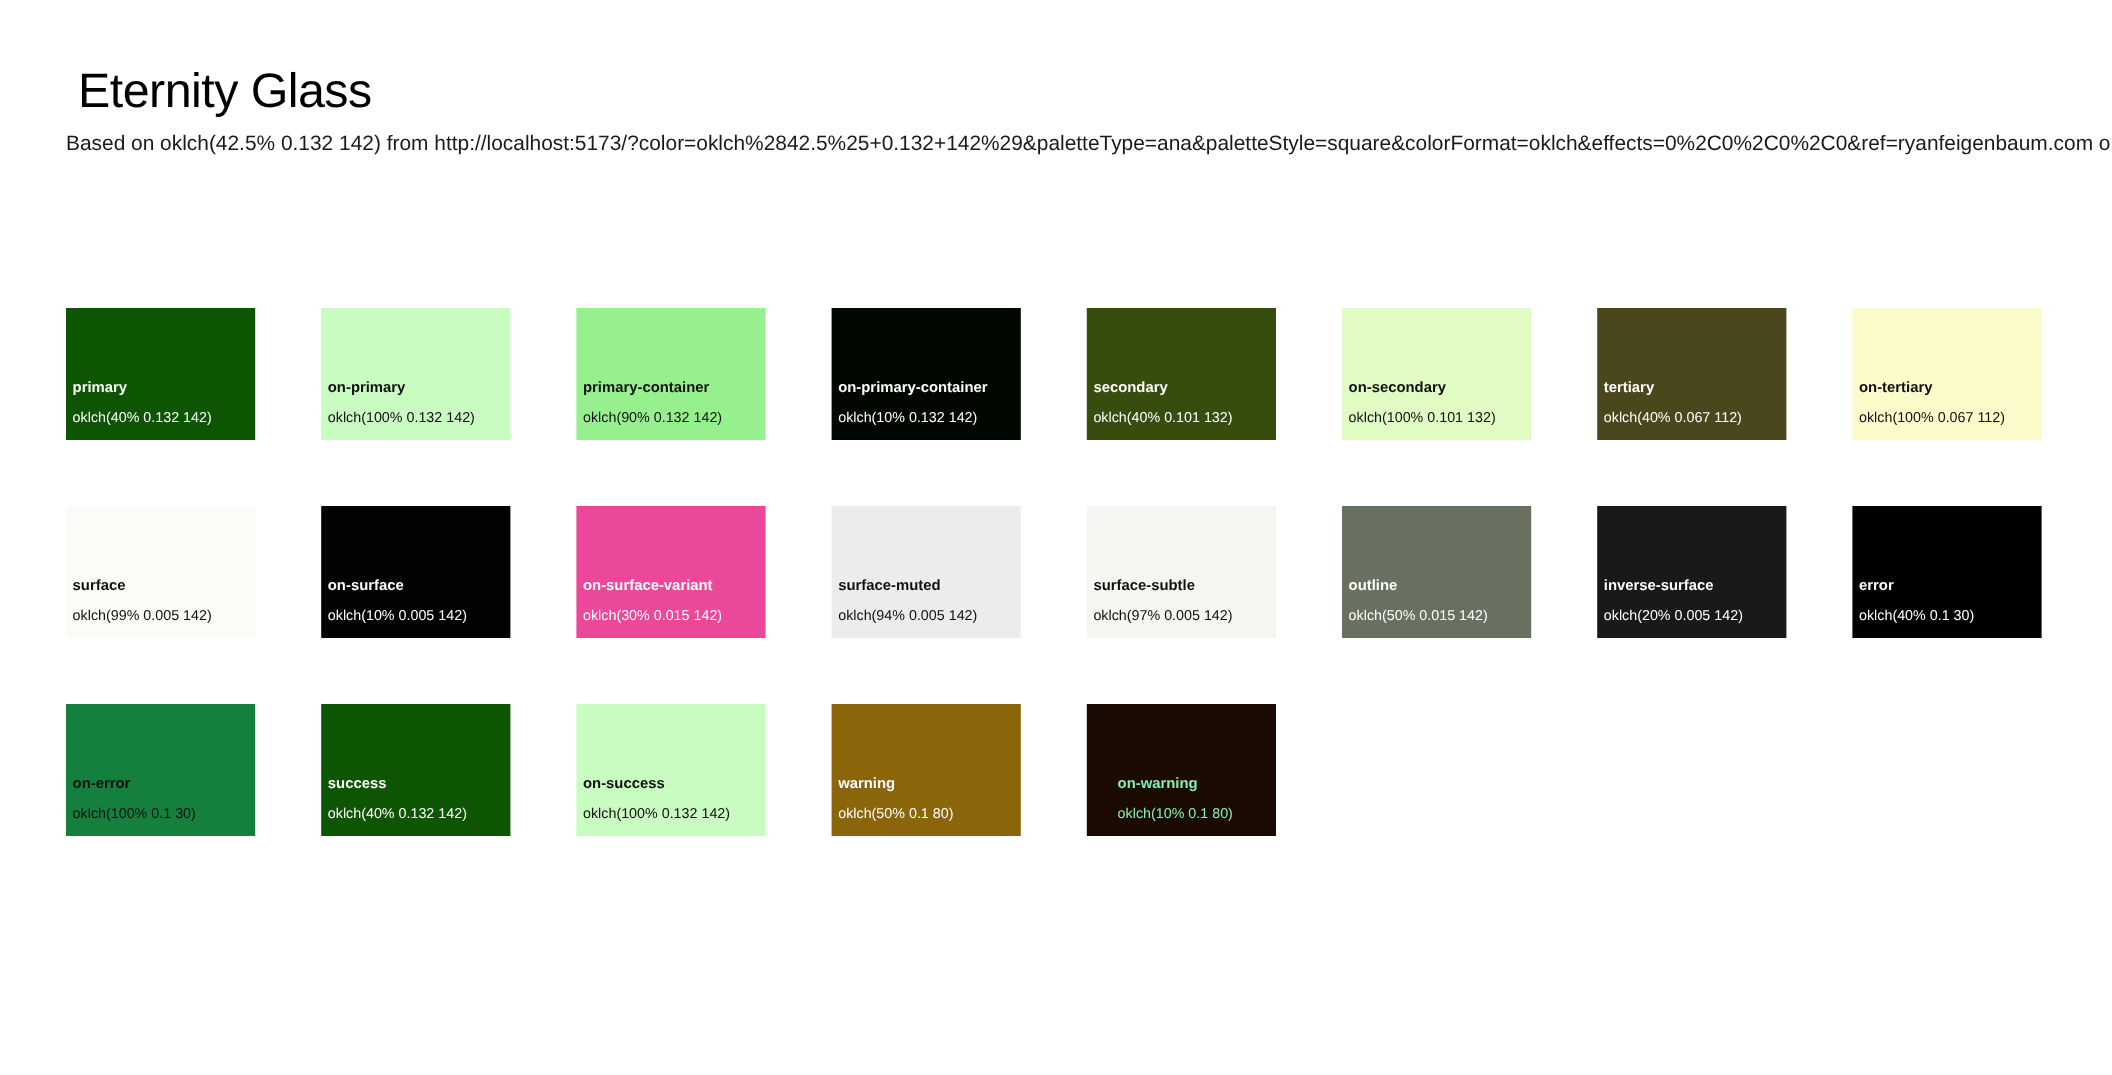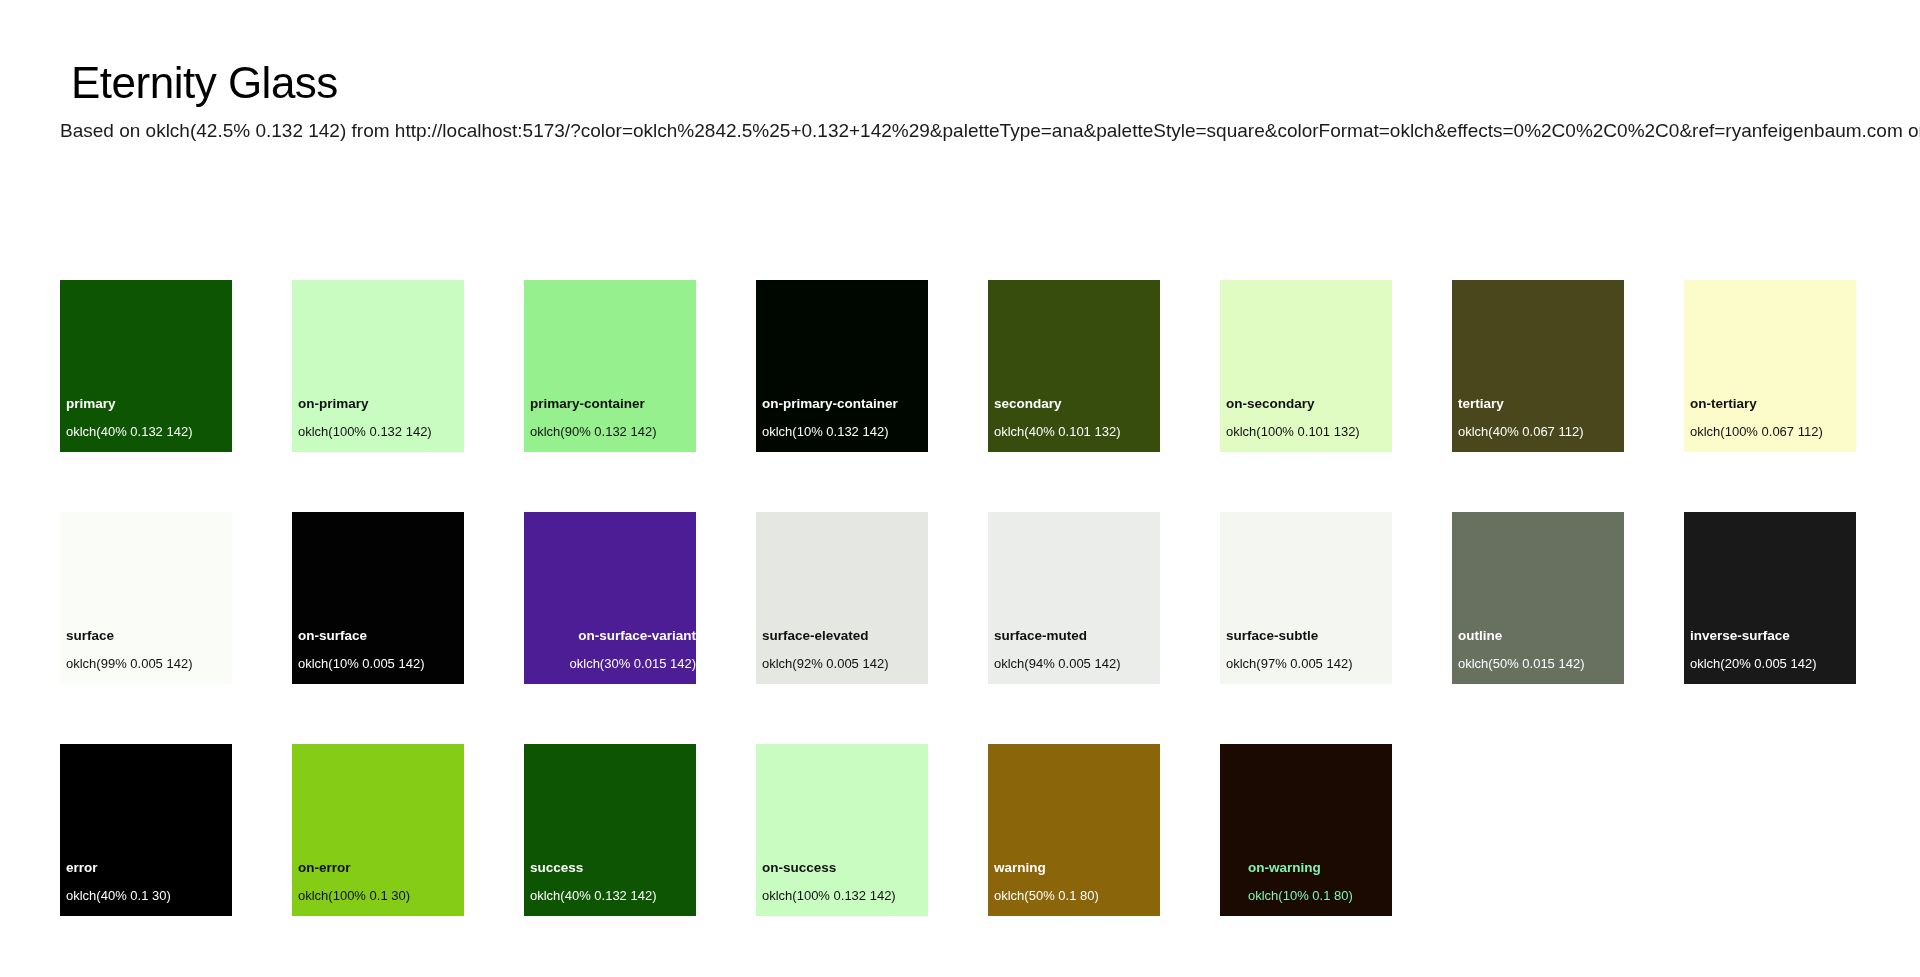--- a/index.html
+++ b/index.html
@@ -47,21 +47,21 @@
     top: 280px;
     left: 60px;
     width: 1860px;
     display: grid;
     grid-template-columns: repeat(8, 172px);
     column-gap: 60px;
     row-gap: 60px;
   }
   .swatch {
     width: 172px;
-    height: 172px;
+    height: 120px;
     position: relative;
     display: flex;
     flex-direction: column;
     justify-content: flex-end;
     padding: 0 0 12px 6px;
     overflow: hidden;
   }
   .swatch-name {
     font-size: 13.5px;
     font-weight: 700;
@@ -122,27 +122,23 @@
         <div class="swatch-value">oklch(100% 0.067 112)</div>
       </div>
       <div class="swatch" style="background: rgb(250, 252, 248); color: rgb(16, 16, 16);">
         <div class="swatch-name">surface</div>
         <div class="swatch-value">oklch(99% 0.005 142)</div>
       </div>
       <div class="swatch" style="background: rgb(2, 2, 2); color: rgb(255, 255, 255);">
         <div class="swatch-name">on-surface</div>
         <div class="swatch-value">oklch(10% 0.005 142)</div>
       </div>
-      <div class="swatch" style="background: #4c1d95; color: rgb(255, 255, 255); text-align: right;">
+      <div class="swatch" style="background: #ec4899; color: rgb(255, 255, 255);">
         <div class="swatch-name">on-surface-variant</div>
         <div class="swatch-value">oklch(30% 0.015 142)</div>
-      </div>
-      <div class="swatch" style="background: rgb(229, 231, 227); color: rgb(16, 16, 16);">
-        <div class="swatch-name">surface-elevated</div>
-        <div class="swatch-value">oklch(92% 0.005 142)</div>
       </div>
       <div class="swatch" style="background: rgb(235, 237, 234); color: rgb(16, 16, 16);">
         <div class="swatch-name">surface-muted</div>
         <div class="swatch-value">oklch(94% 0.005 142)</div>
       </div>
       <div class="swatch" style="background: rgb(244, 246, 242); color: rgb(16, 16, 16);">
         <div class="swatch-name">surface-subtle</div>
         <div class="swatch-value">oklch(97% 0.005 142)</div>
       </div>
       <div class="swatch" style="background: rgb(104, 112, 95); color: rgb(255, 255, 255);">
@@ -150,21 +146,21 @@
         <div class="swatch-value">oklch(50% 0.015 142)</div>
       </div>
       <div class="swatch" style="background: rgb(25, 25, 25); color: rgb(255, 255, 255);">
         <div class="swatch-name">inverse-surface</div>
         <div class="swatch-value">oklch(20% 0.005 142)</div>
       </div>
       <div class="swatch" style="background: #000000; color: rgb(255, 255, 255);">
         <div class="swatch-name">error</div>
         <div class="swatch-value">oklch(40% 0.1 30)</div>
       </div>
-      <div class="swatch" style="background: #84cc16; color: rgb(16, 16, 16);">
+      <div class="swatch" style="background: #15803d; color: rgb(16, 16, 16);">
         <div class="swatch-name">on-error</div>
         <div class="swatch-value">oklch(100% 0.1 30)</div>
       </div>
       <div class="swatch" style="background: rgb(14, 85, 3); color: rgb(255, 255, 255);">
         <div class="swatch-name">success</div>
         <div class="swatch-value">oklch(40% 0.132 142)</div>
       </div>
       <div class="swatch" style="background: rgb(201, 252, 192); color: rgb(16, 16, 16);">
         <div class="swatch-name">on-success</div>
         <div class="swatch-value">oklch(100% 0.132 142)</div>

